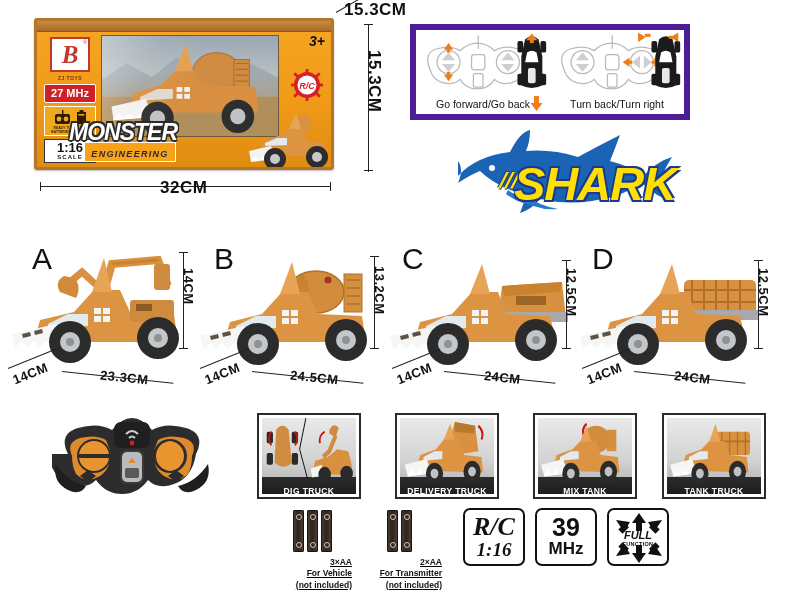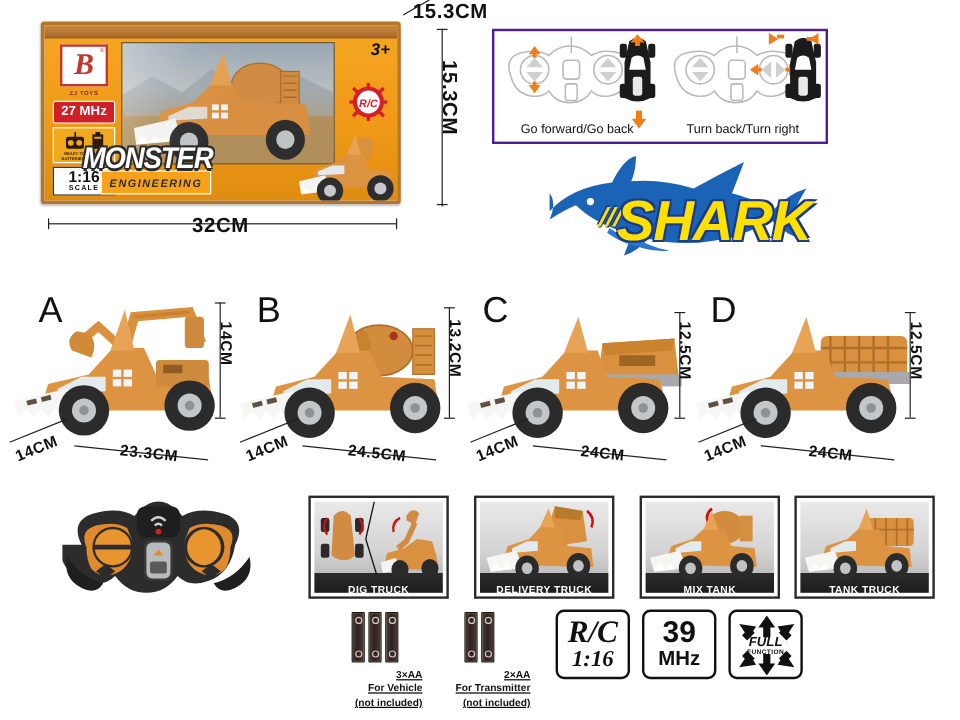--- a/index.html
+++ b/index.html
@@ -94,21 +94,21 @@
     padding:0 6px; display:inline-block;
   }
   .eng-word { font-size:9px; font-weight:700; color:#2b2b2b; letter-spacing:1.3px; font-style:italic; }
 
   
   .box-small-truck { position:absolute; right:-4px; bottom:-2px; width:86px; height:62px; }
 
   
   #control-panel {
     left:410px; top:24px; width:280px; height:96px;
-    background:#fff; border:2px solid #4c1d95;
+    background:#fff; border:6px solid #4c1d95;
   }
   .cp-half { position:absolute; top:0; height:100%; width:50%; }
   .cp-caption {
     position:absolute; bottom:4px; width:100%; text-align:center;
     font-size:10.5px; color:#111; font-family:"Liberation Sans",sans-serif;
   }
 
   
   #shark-logo { left:452px; top:128px; width:240px; height:92px; }
   .shark-text {
@@ -119,21 +119,21 @@
                  1.6px 1.6px 0 #1b3a8c;
   }
   .shark-slash { position:absolute; left:48px; top:40px; font-size:22px; color:#ffe000; font-weight:700;
     text-shadow:-1px -1px 0 #1b3a8c,1px 1px 0 #1b3a8c; transform:skewX(-18deg); }
 
   
   .variant-letter { font-size:30px; font-weight:400; color:#111; font-family:"Liberation Sans",sans-serif; }
 
   
   .thumb {
-    position:absolute; top:413px; width:117px; height:86px;
+    position:absolute; top:413px; width:104px; height:86px;
     background:#fff; border:2px solid #2b2b2b; padding:3px;
   }
   .thumb-inner {
     width:100%; height:100%; position:relative;
     background:linear-gradient(180deg,#e9e9e9 0%, #d3d3d3 55%, #bfbfbf 78%, #2b2b2b 78%, #1d1d1d 100%);
     overflow:hidden;
   }
   .thumb-label {
     position:absolute; left:0; bottom:1px; width:100%; text-align:center;
     color:#fff; font-size:8.5px; font-weight:700; letter-spacing:.4px;

